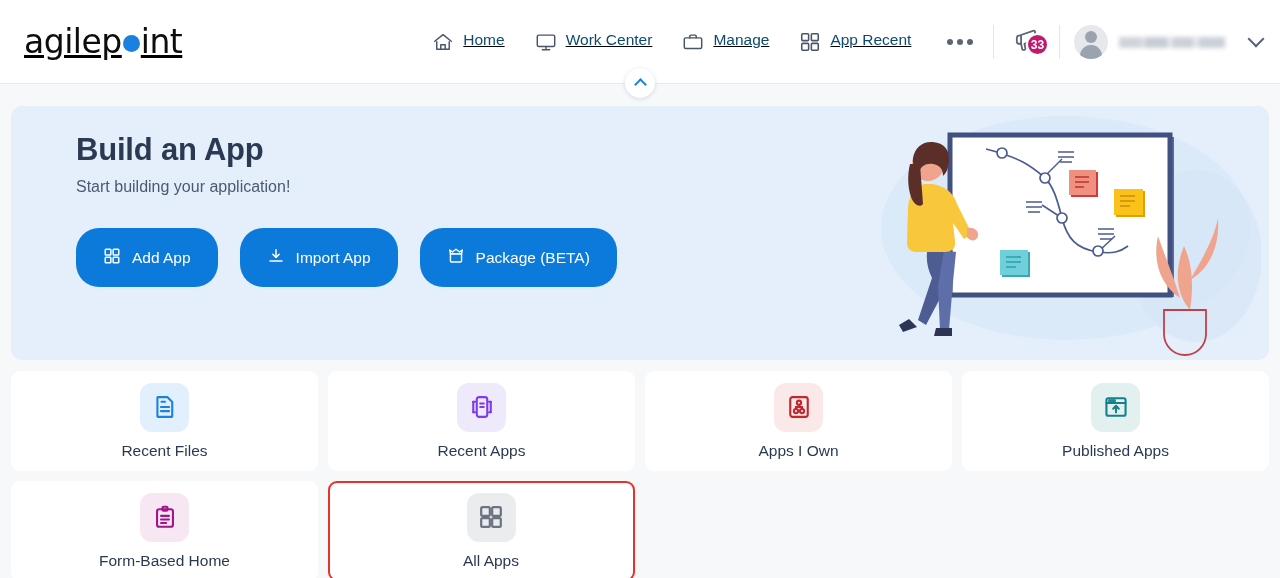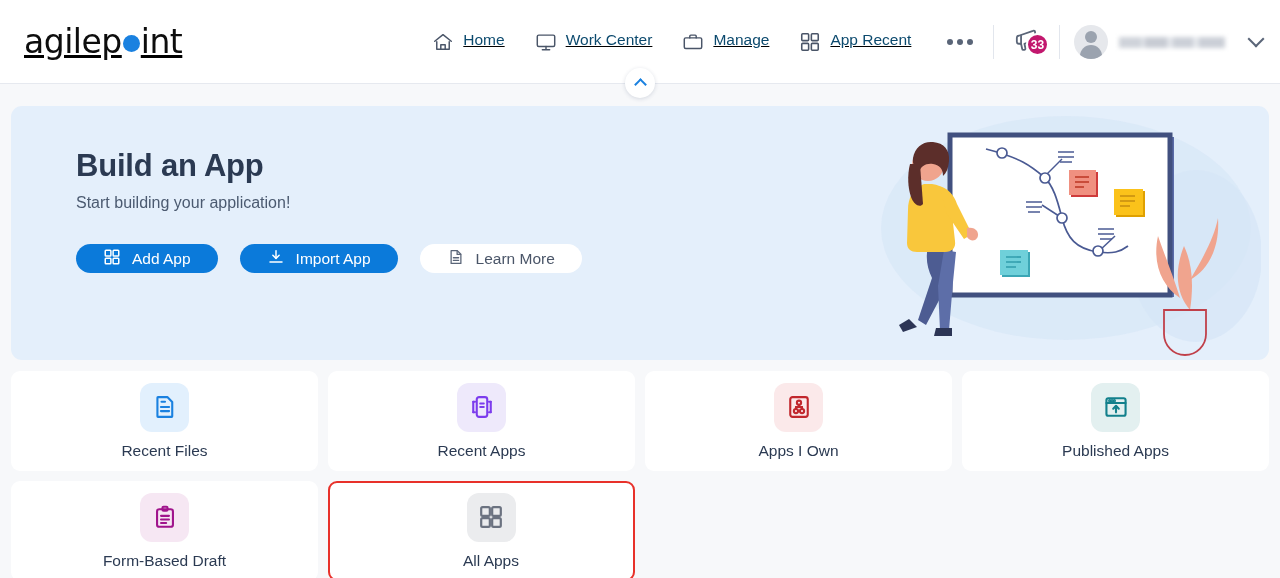--- a/index.html
+++ b/index.html
@@ -161,38 +161,38 @@
 
   
   .hero {
     margin: 22px 11px 0 11px;
     height: 254px;
     background: #e4effb;
     border-radius: 11px;
     position: relative;
     overflow: hidden;
   }
-  .hero-text { padding: 42px 0 0 65px; position: relative; z-index: 2;}
+  .hero-text { padding: 26px 0 0 65px; position: relative; z-index: 2;}
   .hero-title {
     font-size: 31px;
     color: #2b3a52;
     font-weight: bold;
     letter-spacing: -0.2px;
   }
   .hero-sub {
     font-size: 16px;
     color: #4b5a70;
     margin-top: 10px;
   }
   .hero-actions {
     display: flex; gap: 22px; margin-top: 32px;
   }
   .btn {
     display: flex; align-items: center; gap: 11px;
-    height: 29px;
+    height: 59px;
     padding: 0 27px;
     border-radius: 23px;
     font-size: 15.5px;
     cursor: pointer;
     border: none;
     white-space: nowrap;
     font-family: "Liberation Sans", sans-serif;
   }
   .btn-primary { background: #0b7ada; color: #fff; }
   .btn-light   { background: #fff; color: #4a5568; }
@@ -348,32 +348,30 @@
         <span>
           <svg width="18" height="18" viewBox="0 0 24 24" fill="none" stroke="#fff" stroke-width="2" stroke-linecap="round" stroke-linejoin="round">
             <path d="M12 3.5v10"></path>
               <path d="M7.8 9.6 12 13.8l4.2-4.2"></path>
               <path d="M4 18.5h16"></path>
           </svg>
         </span>
         <span>Import App</span>
       </button>
 
-
-      <button class="btn btn-light">
+      <button class="btn btn-primary">
         <span>
-          <svg width="18" height="18" viewBox="0 0 24 24" fill="none" stroke="#5a6578" stroke-width="1.7" stroke-linecap="round" stroke-linejoin="round">
-            <path d="M5.5 3.5h8.2l4.8 4.8v12.2H5.5z"></path>
-              <path d="M13.5 3.7v4.8h4.7"></path>
-            <path d="M8.5 13h7"></path>
-              <path d="M8.5 16.5h7"></path>
+          <svg width="18" height="18" viewBox="0 0 24 24" fill="none" stroke="#fff" stroke-width="1.9" stroke-linecap="round" stroke-linejoin="round">
+            <path d="M4.6 9.2 3.6 4l3.6 2.6L12 3l4.8 3.6L20.4 4l-1 5.2z"></path>
+            <path d="M4.6 9.2v9.3c0 .8.6 1.4 1.4 1.4h12c.8 0 1.4-.6 1.4-1.4V9.2z"></path>
           </svg>
         </span>
-        <span>Learn More</span>
+        <span>Package (BETA)</span>
       </button>
+
     </div>
   </div>
 
   <div class="hero-art">
     <svg width="395" height="254" viewBox="0 0 395 254" fill="none" xmlns="http://www.w3.org/2000/svg">
 
       <ellipse cx="200" cy="122" rx="185" ry="112" fill="#d6e6f6" opacity="0.6"></ellipse>
       <ellipse cx="330" cy="150" rx="66" ry="86" fill="#d6e6f6" opacity="0.7"></ellipse>
 
       <rect x="88" y="31" width="220" height="160" fill="#5a6ba8"></rect>
@@ -511,21 +509,21 @@
   <div class="tile">
     <div class="tile-icon" style="background:#f6e7f3">
       <svg width="28" height="28" viewBox="0 0 24 24" fill="none" stroke="#a0148c" stroke-width="1.8" stroke-linecap="round" stroke-linejoin="round">
         <rect x="5.2" y="5.4" width="13.6" height="15" rx="1.8"></rect>
         <rect x="9.8" y="3.2" width="4.4" height="3.4" rx="1"></rect>
         <path d="M8.6 11h6.8"></path>
           <path d="M8.6 14.2h6.8"></path>
           <path d="M8.6 17.2h4.4"></path>
       </svg>
     </div>
-    <div class="tile-label">Form-Based Draft</div>
+    <div class="tile-label">Form-Based Home</div>
   </div>
 
   <div class="tile highlight">
     <div class="tile-icon" style="background:#ebecee">
       <svg width="28" height="28" viewBox="0 0 24 24" fill="none" stroke="#6b7280" stroke-width="1.9">
         <rect x="3.6" y="3.6" width="7.4" height="7.4" rx="1.2"></rect>
           <rect x="13" y="3.6" width="7.4" height="7.4" rx="1.2"></rect>
         <rect x="3.6" y="13" width="7.4" height="7.4" rx="1.2"></rect>
           <rect x="13" y="13" width="7.4" height="7.4" rx="1.2"></rect>
       </svg>

